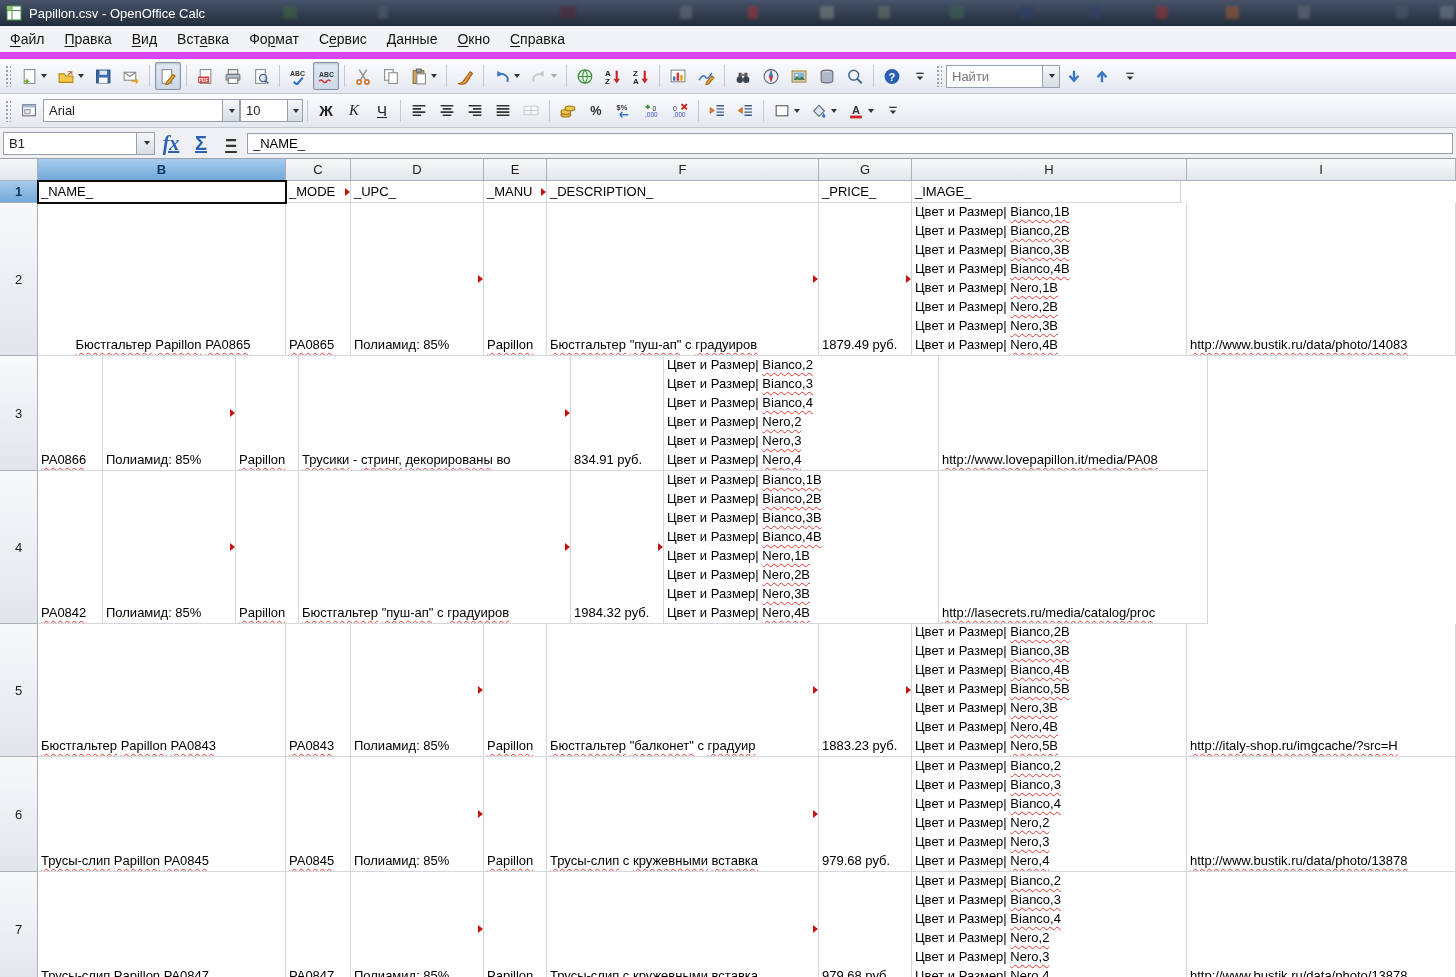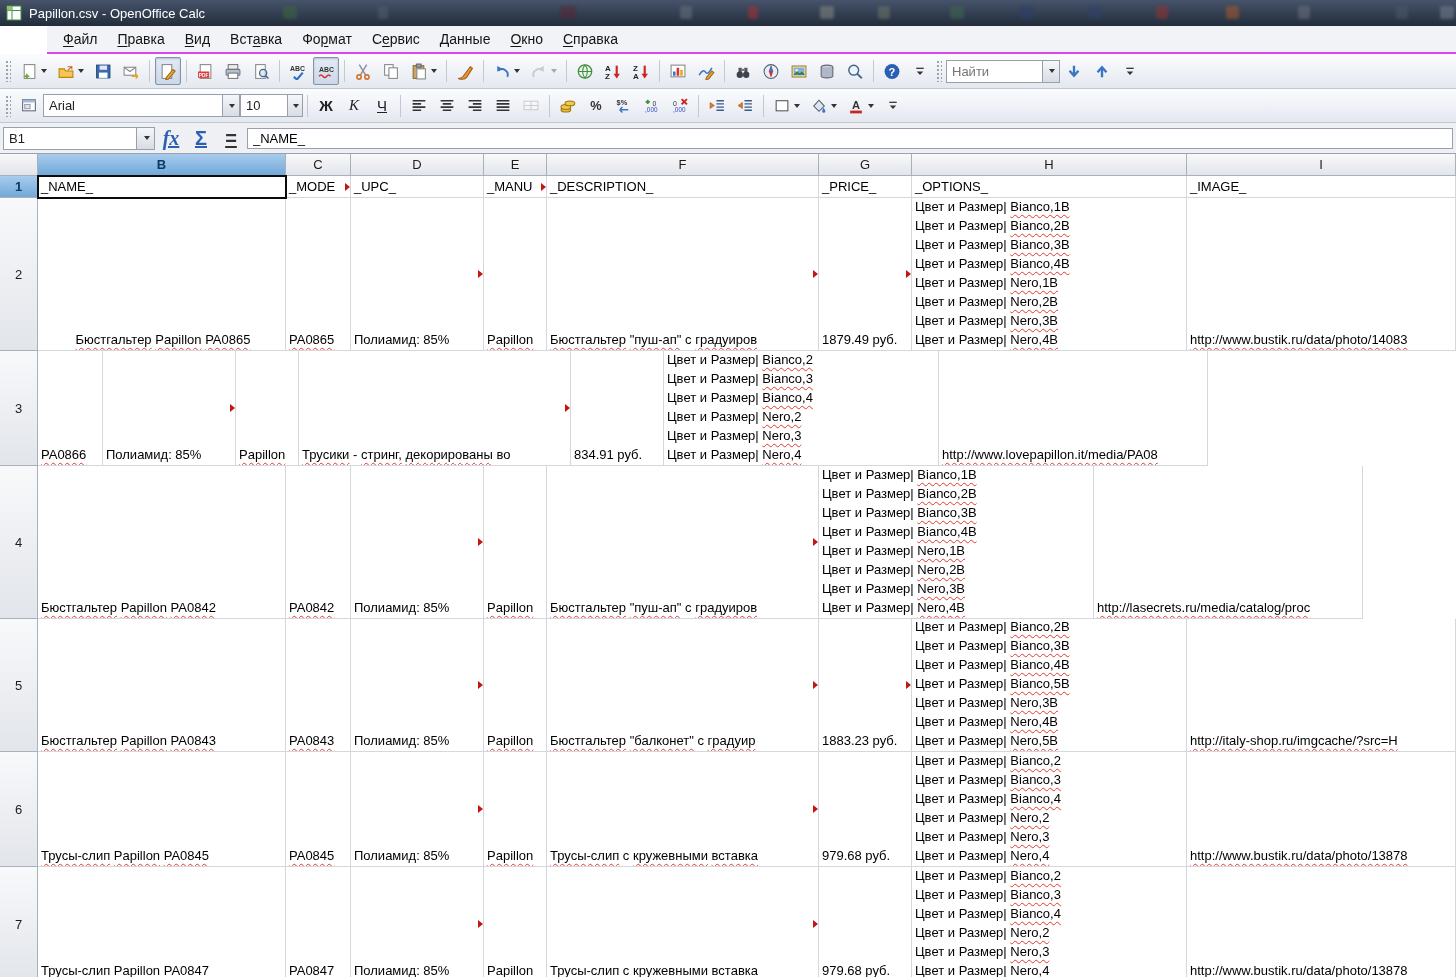--- a/index.html
+++ b/index.html
@@ -5,22 +5,22 @@
   html,body{margin:0;padding:0;width:1456px;height:977px;overflow:hidden;
     font-family:"Liberation Sans",sans-serif;background:#fff;}
   
   .titlebar{height:26px;background:linear-gradient(#46536a,#222c3b);color:#fff;
     display:flex;align-items:center;gap:7px;padding-left:6px;font-size:13px;
     position:relative;overflow:hidden;}
   .titlebar .blob{position:absolute;top:6px;height:13px;border-radius:2px;
     opacity:.5;filter:blur(1.5px);}
   .appicon{display:flex;align-items:center;}
   
-  .menubar{height:26px;background:#f2f3f6;border-bottom:2px solid #d946ef;
-    display:flex;align-items:center;padding-left:6px;font-size:14px;color:#141414;margin-left:47px;}
+  .menubar{height:26px;background:#f2f3f6;border-bottom:7px solid #d946ef;
+    display:flex;align-items:center;font-size:14px;color:#141414;}
   .menu-item{padding:3px 10px;cursor:default;}
   .menu-item u{text-underline-offset:2px;}
   
   .toolbar{display:flex;align-items:center;background:linear-gradient(#fbfcfe,#e4e8ef);
     border-bottom:1px solid #c2c8d2;padding:0 3px;}
   .toolbar.std{height:34px;}
   .toolbar.fmt{height:33px;}
   .handle{width:6px;height:22px;margin:0 4px 0 2px;
     background-image:radial-gradient(circle,#98a3b0 1px,transparent 1.3px);
     background-size:4px 4px;}
@@ -613,23 +613,20 @@
       <div class="cell" style="width: 63px; height: 22px;">
         <div>_MANU</div>
         <span class="ovf"></span>
       </div>
       <div class="cell" style="width: 272px; height: 22px;">
         <div>_DESCRIPTION_</div>
       </div>
       <div class="cell" style="width: 93px; height: 22px;">
         <div>_PRICE_</div>
       </div>
-      <div class="cell" style="width: 275px; height: 22px;">
-        <div>_OPTIONS_</div>
-      </div>
       <div class="cell" style="width: 269px; height: 22px;">
         <div>_IMAGE_</div>
       </div>
     </div>
     <div class="grow">
       <div class="rowhead" style="width: 38px; height: 153px;">2</div>
       <div class="cell" style="width: 248px; height: 153px; align-items: center;">
         <div><span class="sq">Бюстгальтер</span> <span class="sq">Papillon</span> <span class="sq">PA0865</span></div>
       </div>
       <div class="cell" style="width: 65px; height: 153px;">
@@ -690,35 +687,36 @@
         <div><span>Цвет</span> <span>и</span> <span>Размер|</span> <span class="sq">Nero,2</span></div>
         <div><span>Цвет</span> <span>и</span> <span>Размер|</span> <span class="sq">Nero,3</span></div>
         <div><span>Цвет</span> <span>и</span> <span>Размер|</span> <span class="sq">Nero,4</span></div>
       </div>
       <div class="cell" style="width: 269px; height: 115px;">
         <div><span class="sq">http://www.lovepapillon.it/media/PA08</span></div>
       </div>
     </div>
     <div class="grow">
       <div class="rowhead" style="width: 38px; height: 153px;">4</div>
-      <div class="cell" style="width: 248px; height: 153px;">
-        <div><span class="sq">Бюстгальтер</span> <span class="sq">Papillon</span> <span class="sq">PA0842</span></div>
-      </div>
       <div class="cell" style="width: 65px; height: 153px;">
         <div><span class="sq">PA0842</span></div>
       </div>
       <div class="cell" style="width: 133px; height: 153px;">
         <div>Полиамид: 85%</div>
         <span class="ovf"></span>
       </div>
       <div class="cell" style="width: 63px; height: 153px;">
         <div><span class="sq">Papillon</span></div>
       </div>
       <div class="cell" style="width: 272px; height: 153px;">
         <div><span class="sq">Бюстгальтер</span> <span class="sq">"пуш-ап"</span> <span>с</span> <span class="sq">градуиров</span></div>
+        <span class="ovf"></span>
+      </div>
+      <div class="cell" style="width: 93px; height: 153px;">
+        <div>1984.32 руб.</div>
         <span class="ovf"></span>
       </div>
       <div class="cell" style="width: 275px; height: 153px;">
         <div><span>Цвет</span> <span>и</span> <span>Размер|</span> <span class="sq">Bianco,1B</span></div>
         <div><span>Цвет</span> <span>и</span> <span>Размер|</span> <span class="sq">Bianco,2B</span></div>
         <div><span>Цвет</span> <span>и</span> <span>Размер|</span> <span class="sq">Bianco,3B</span></div>
         <div><span>Цвет</span> <span>и</span> <span>Размер|</span> <span class="sq">Bianco,4B</span></div>
         <div><span>Цвет</span> <span>и</span> <span>Размер|</span> <span class="sq">Nero,1B</span></div>
         <div><span>Цвет</span> <span>и</span> <span>Размер|</span> <span class="sq">Nero,2B</span></div>
         <div><span>Цвет</span> <span>и</span> <span>Размер|</span> <span class="sq">Nero,3B</span></div>

